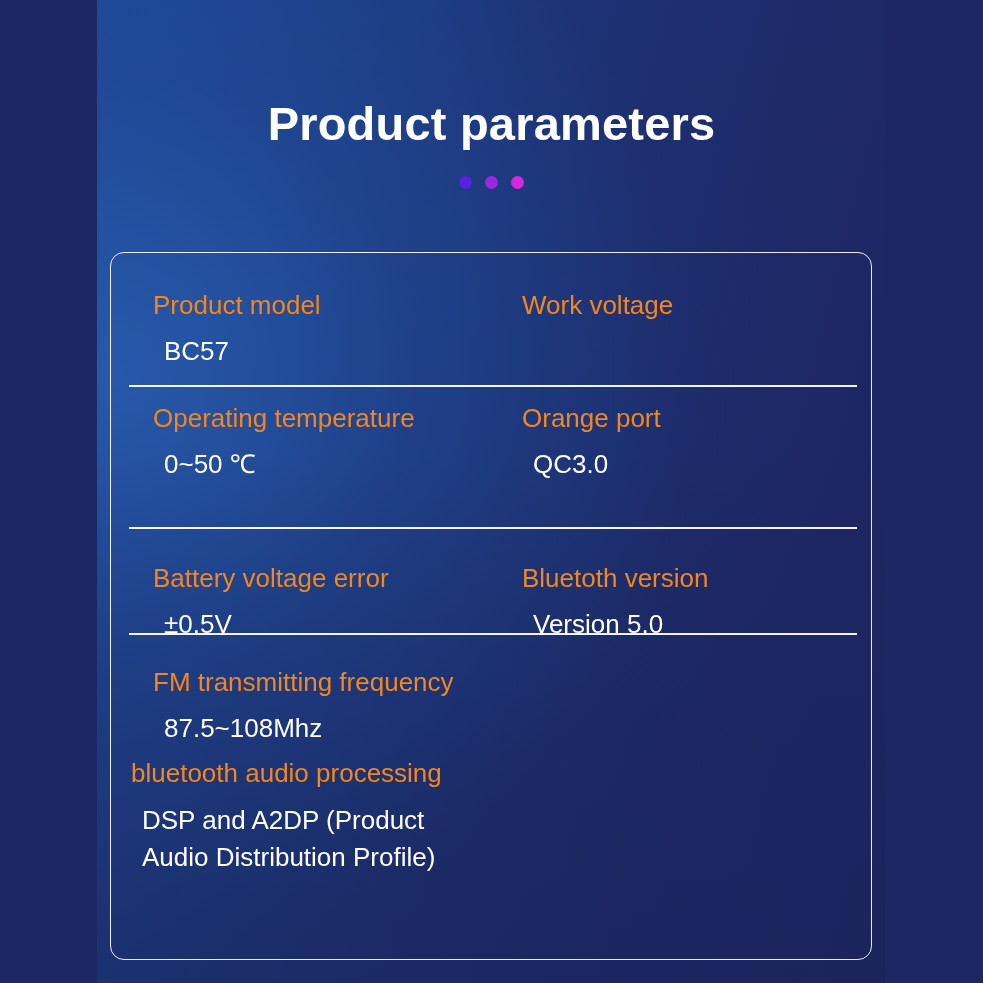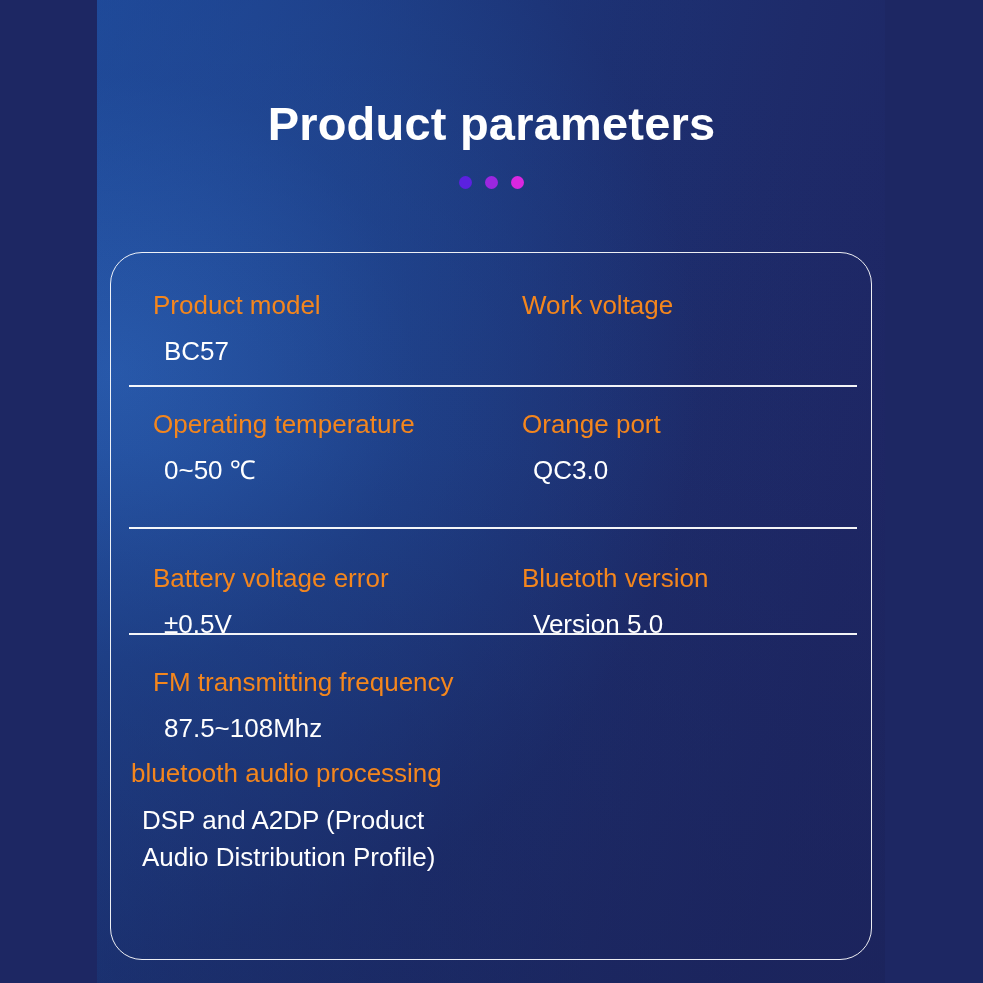--- a/index.html
+++ b/index.html
@@ -85,40 +85,40 @@
 
   
   #spec-card {
     position: absolute;
     left: 110px;
     top: 252px;
     width: 762px;
     height: 708px;
     box-sizing: border-box;
     border: 1.5px solid rgba(255,255,255,0.92);
-    border-radius: 32px;
+    border-radius: 14px;
   }
 
   #spec-rows {
     position: absolute;
     left: 18px;
     top: 0;
     width: 728px;
   }
 
   .spec-row {
     position: relative;
     display: flex;
     box-sizing: border-box;
     border-bottom: 2px solid rgba(255,255,255,0.95);
   }
   .spec-row:last-child { border-bottom: none; flex-direction: column; }
 
   .spec-row.r1 { height: 134px; padding-top: 35px; }
-  .spec-row.r2 { height: 142px; padding-top: 20px; }
+  .spec-row.r2 { height: 142px; padding-top: 14px; }
   .spec-row.r3 { height: 106px; padding-top: 32px; }
   .spec-row.r4 { height: 250px; padding-top: 30px; }
 
   .spec-cell {
     box-sizing: border-box;
   }
   .spec-cell.left  { width: 391px; padding-left: 24px; }
   .spec-cell.right { width: 337px; padding-left: 2px; }
 
   .spec-label {

